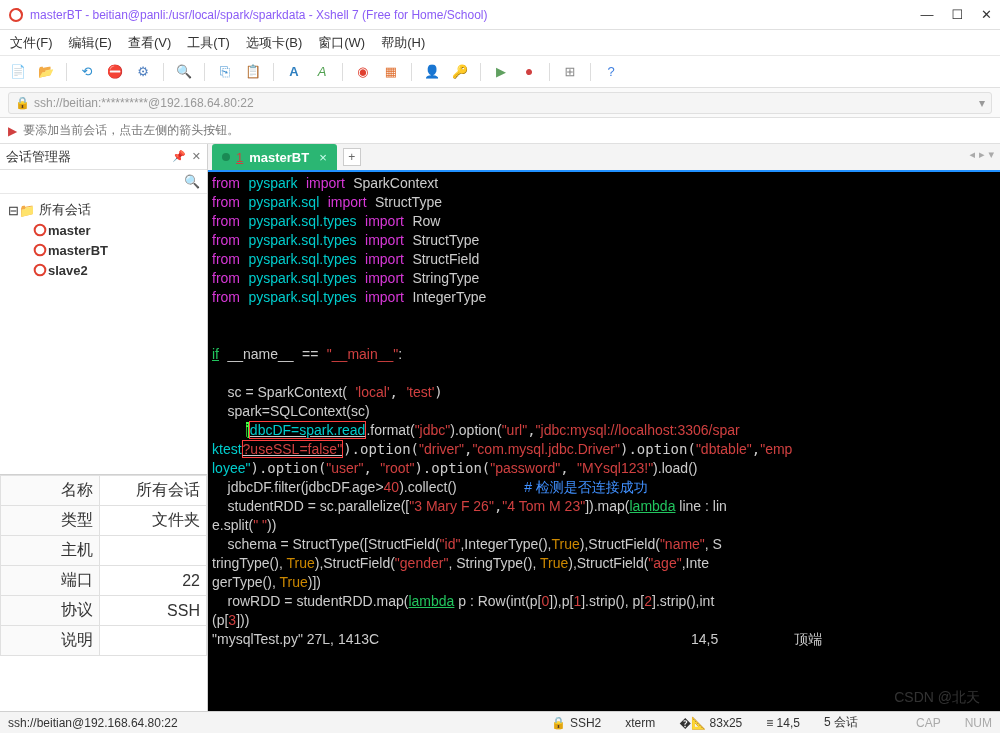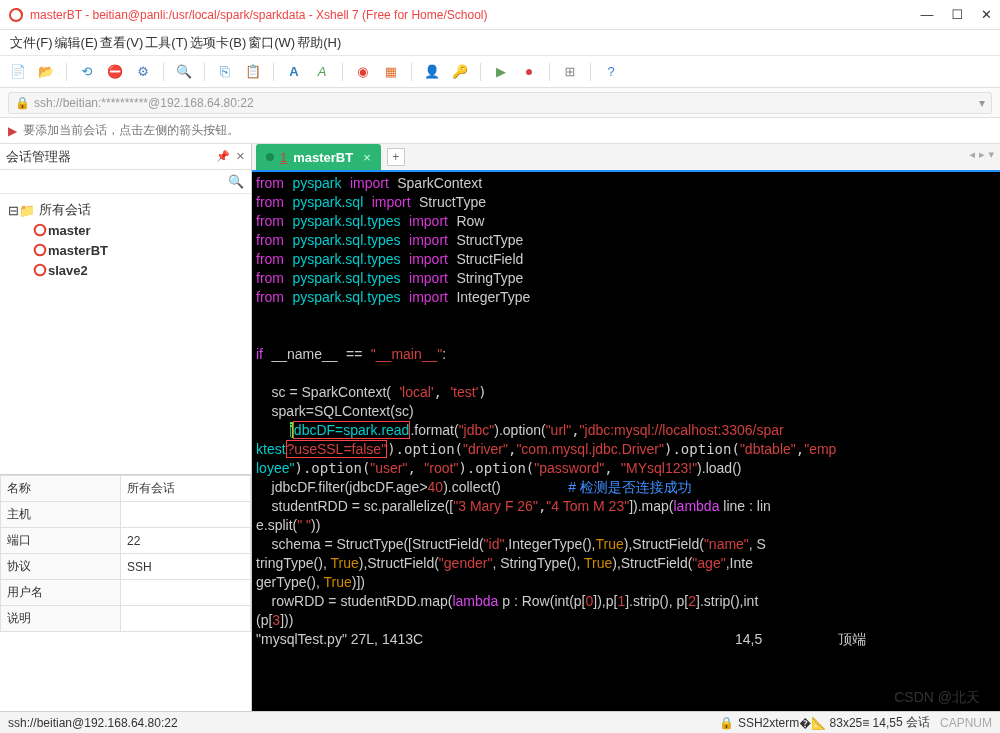--- a/index.html
+++ b/index.html
@@ -1,61 +1,61 @@
 <!DOCTYPE html>
 <html><head>
 <meta charset="utf-8">
 <style>
 * { margin:0; padding:0; box-sizing:border-box; font-family:"Microsoft YaHei",Tahoma,sans-serif; }
 body { width:1000px; height:733px; background:#f0f0f0; overflow:hidden; font-size:12px; color:#333; }
 .titlebar { height:30px; background:#fff; display:flex; align-items:center; padding:0 8px; border-bottom:1px solid #e0e0e0;}
 .titlebar .appicon { width:16px; height:16px; margin-right:6px; }
-.titlebar .title { flex:1; font-size:12px; color:#ef4444; }
+.titlebar .title { flex:1; font-size:12px; color:#8b5cf6; }
 .winbtns { display:flex; gap:18px; font-size:13px; color:#333;}
 .winbtns span { cursor:pointer; }
-.menubar { height:26px; background:#fff; display:flex; align-items:center; padding:0 10px; gap:2px; border-bottom:1px solid #e8e8e8;}
+.menubar { height:26px; background:#fff; display:flex; align-items:center; padding:0 10px; gap:16px; border-bottom:1px solid #e8e8e8;}
 .menubar span { font-size:13px; color:#333; }
 .toolbar { height:32px; background:#fff; display:flex; align-items:center; padding:0 8px; gap:8px; border-bottom:1px solid #e0e0e0;}
 .tbicon { width:20px; height:20px; display:flex; align-items:center; justify-content:center; font-size:13px; color:#555;}
 .sep { width:1px; height:18px; background:#ddd; margin:0 2px;}
 .addressbar { height:30px; background:#fafafa; display:flex; align-items:center; padding:4px 8px; border-bottom:1px solid #e0e0e0;}
 .addressbar .addr { flex:1; background:#f5f5f5; border:1px solid #e0e0e0; border-radius:3px; height:22px; display:flex; align-items:center; padding:0 6px; color:#999; font-size:12px;}
 .addressbar .lock { color:#bbb; margin-right:4px;}
 .hint { height:26px; background:#fff; display:flex; align-items:center; padding:0 8px; color:#777; font-size:12px; border-bottom:1px solid #e0e0e0;}
 .hint .flag { color:#d04040; margin-right:6px;}
 .mainrow { display:flex; height:calc(733px - 30px - 26px - 32px - 30px - 26px - 22px);}
-.sidebar { width:252px; background:#fff; border-right:1px solid #d0d0d0; display:flex; flex-direction:column;}
+.sidebar { width:208px; background:#fff; border-right:1px solid #d0d0d0; display:flex; flex-direction:column;text-align:right;}
 .panelhdr { height:26px; display:flex; align-items:center; padding:0 6px; border-bottom:1px solid #e0e0e0; font-size:13px;}
 .panelhdr .sp { flex:1;}
 .panelhdr .pin,.panelhdr .x { color:#777; margin-left:6px; font-size:11px;}
 .searchrow { height:24px; display:flex; align-items:center; padding:0 6px; border-bottom:1px solid #e8e8e8; justify-content:flex-end;}
 .searchrow .mag { color:#c0a060; font-size:13px;}
 .tree { flex:0 0 280px; padding:6px 4px; overflow:auto;}
 .treerow { display:flex; align-items:center; height:20px; padding-left:4px; font-size:13px;}
 .treerow.indent { padding-left:28px;font-weight:bold;}
 .folder { color:#e0b040; margin-right:4px;}
 .props { border-top:1px solid #d0d0d0;}
-.props table { width:100%; border-collapse:collapse; font-size:12px;}
+.props table { width:100%; border-collapse:collapse; font-size:16px;}
 .props td { border:1px solid #e0e0e0; padding:4px 6px; height:24px;}
 .props td:first-child { width:48%; background:#fafafa;}
 .content { flex:1; display:flex; flex-direction:column; background:#fff;}
 .tabbar { height:28px; background:#f4f4f4; display:flex; align-items:flex-end; padding-left:4px; border-bottom:2px solid #2090ff; position:relative;}
 .tab { height:26px; background:#2bb673; color:#fff; display:flex; align-items:center; padding:0 10px; font-size:13px; border-radius:3px 3px 0 0; gap:6px;}
 .tab .dot { width:8px; height:8px; background:#1a8a54; border-radius:50%;}
 .tab .num { text-decoration:underline;}
 .tab .close { color:#cfe; margin-left:4px;}
 .addtab { width:18px; height:18px; border:1px solid #ccc; margin-left:6px; display:flex; align-items:center; justify-content:center; color:#666; background:#fff; margin-bottom:4px;}
 .tabnav { position:absolute; right:6px; top:4px; color:#aaa; font-size:11px; display:flex; gap:4px;}
 .term { flex:1; background:#000; color:#ccc; font-family:Consolas,monospace; font-size:14px; line-height:19px; padding:2px 4px; overflow:hidden; white-space:pre; position:relative;}
 .kw-from{color:#d838d8;} .kw-imp{color:#d838d8;} .mod{color:#00cccc;} .name{color:#ccc;}
 .str{color:#d04040;} .num{color:#d04040;} .cmt{color:#4090ff;} .op{color:#ccc;}
-.lam{color:#d946ef;} .bool{color:#cc8800;margin-top:37px;}
-.hl-redbox { border:1px solid #ff4040;}
+.lam{color:#22c55e;text-decoration:underline;} .bool{color:#cc8800;margin-top:37px;}
+.hl-redbox { border:1px solid #ff4040;text-decoration:underline;}
 .cursor { background:#40ff40; color:#000;}
-.statusbar { height:22px; background:#f4f4f4; border-top:1px solid #d0d0d0; display:flex; align-items:center; padding:0 8px; font-size:12px; color:#333; gap:0;}
+.statusbar { height:22px; background:#f4f4f4; border-top:1px solid #d0d0d0; display:flex; align-items:center; padding:0 8px; font-size:12px; color:#333; gap:24px;}
 .statusbar .sp { flex:1;}
 .statusbar .dim { color:#aaa;}
 .watermark { position:absolute; right:20px; bottom:26px; color:rgba(200,200,200,0.25); font-size:14px; pointer-events:none;}
 svg.swirlsvg { width:16px; height:16px;}
 </style>
 </head>
 <body>
 
 <div class="titlebar">
   <svg class="swirlsvg appicon" viewBox="0 0 24 24">
@@ -162,34 +162,34 @@
       </div>
     </div>
     <div class="props">
       <table>
         <tbody>
             <tr>
               <td>名称</td>
               <td>所有会话</td>
             </tr>
         <tr>
+              <td>类型</td>
+              <td>文件夹</td>
+            </tr>
+        <tr>
               <td>主机</td>
               <td></td>
             </tr>
         <tr>
               <td>端口</td>
               <td>22</td>
             </tr>
         <tr>
               <td>协议</td>
               <td>SSH</td>
-            </tr>
-        <tr>
-              <td>用户名</td>
-              <td></td>
             </tr>
         <tr>
               <td>说明</td>
               <td></td>
             </tr>
       </tbody>
         </table>
     </div>
   </div>
 

